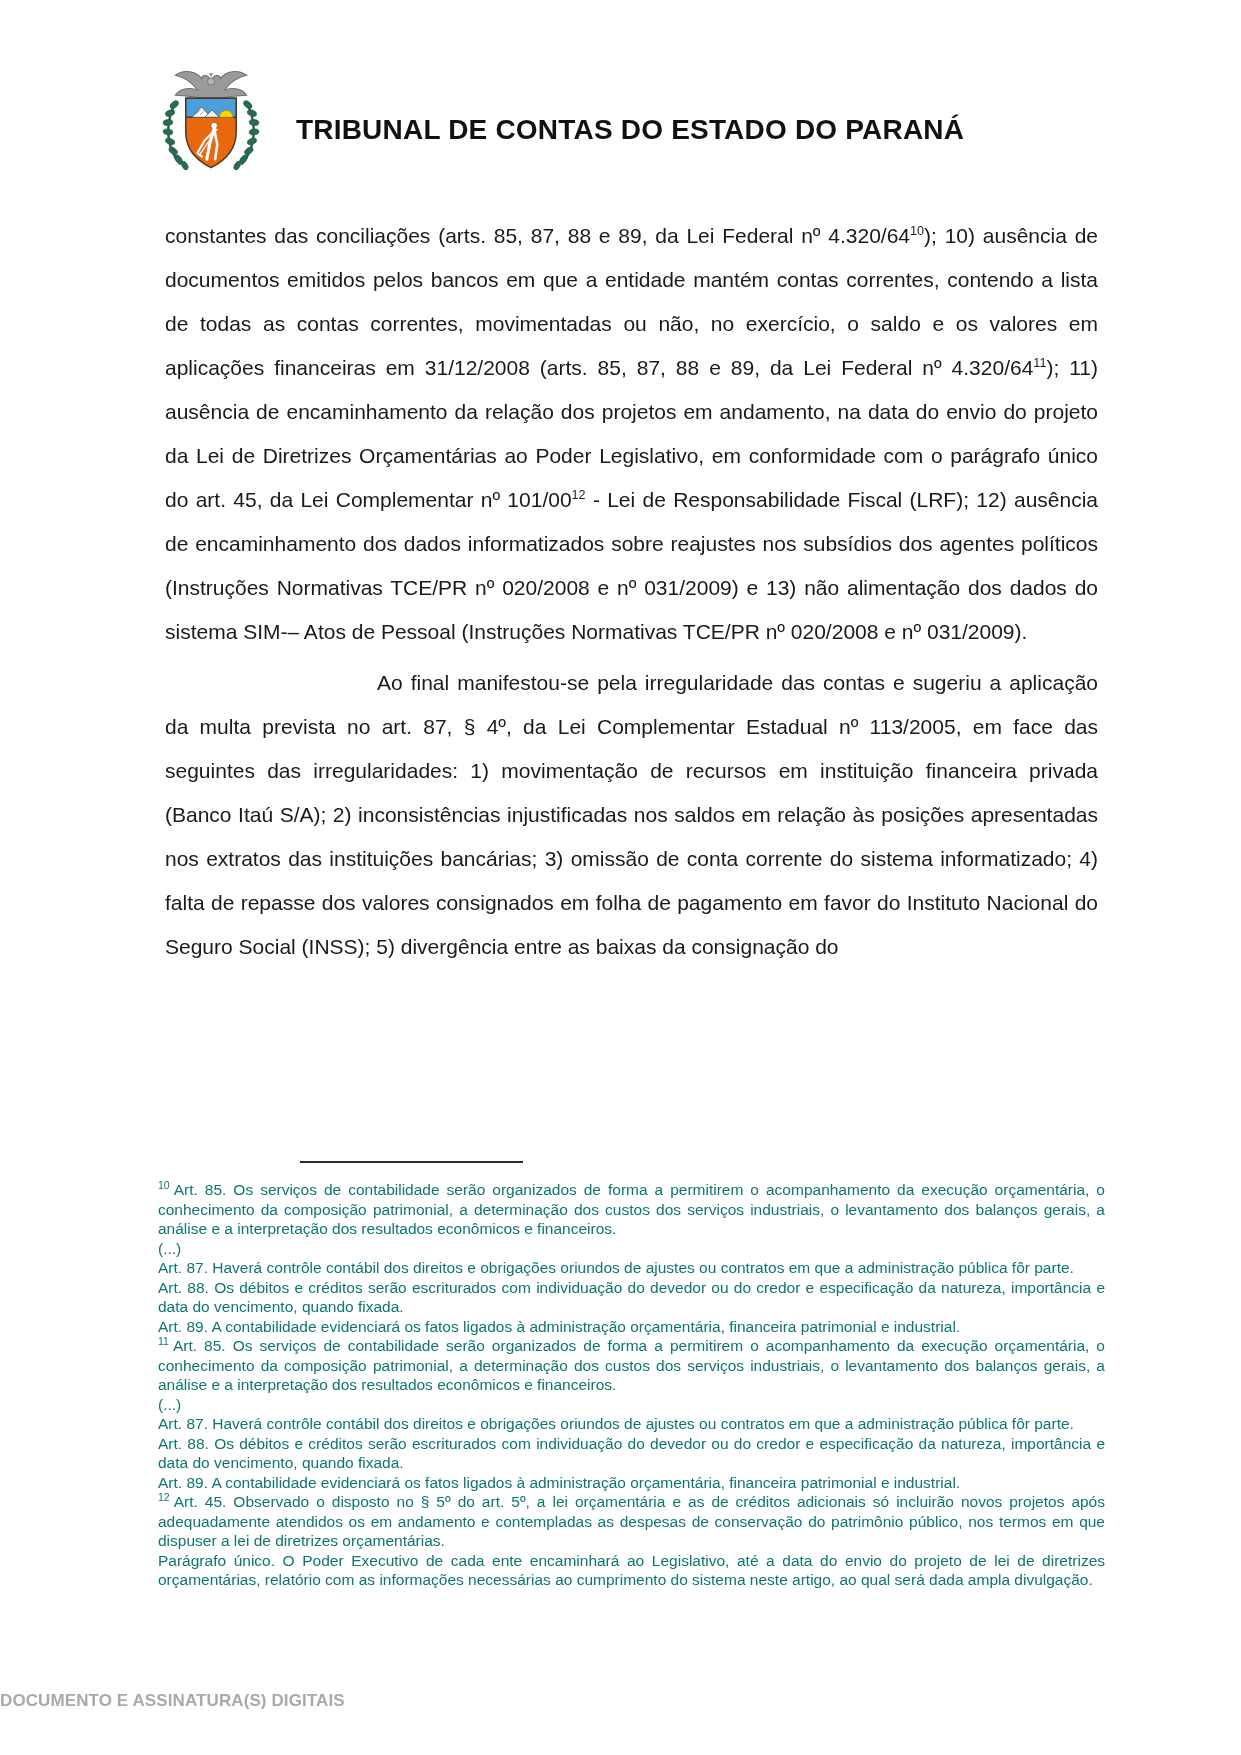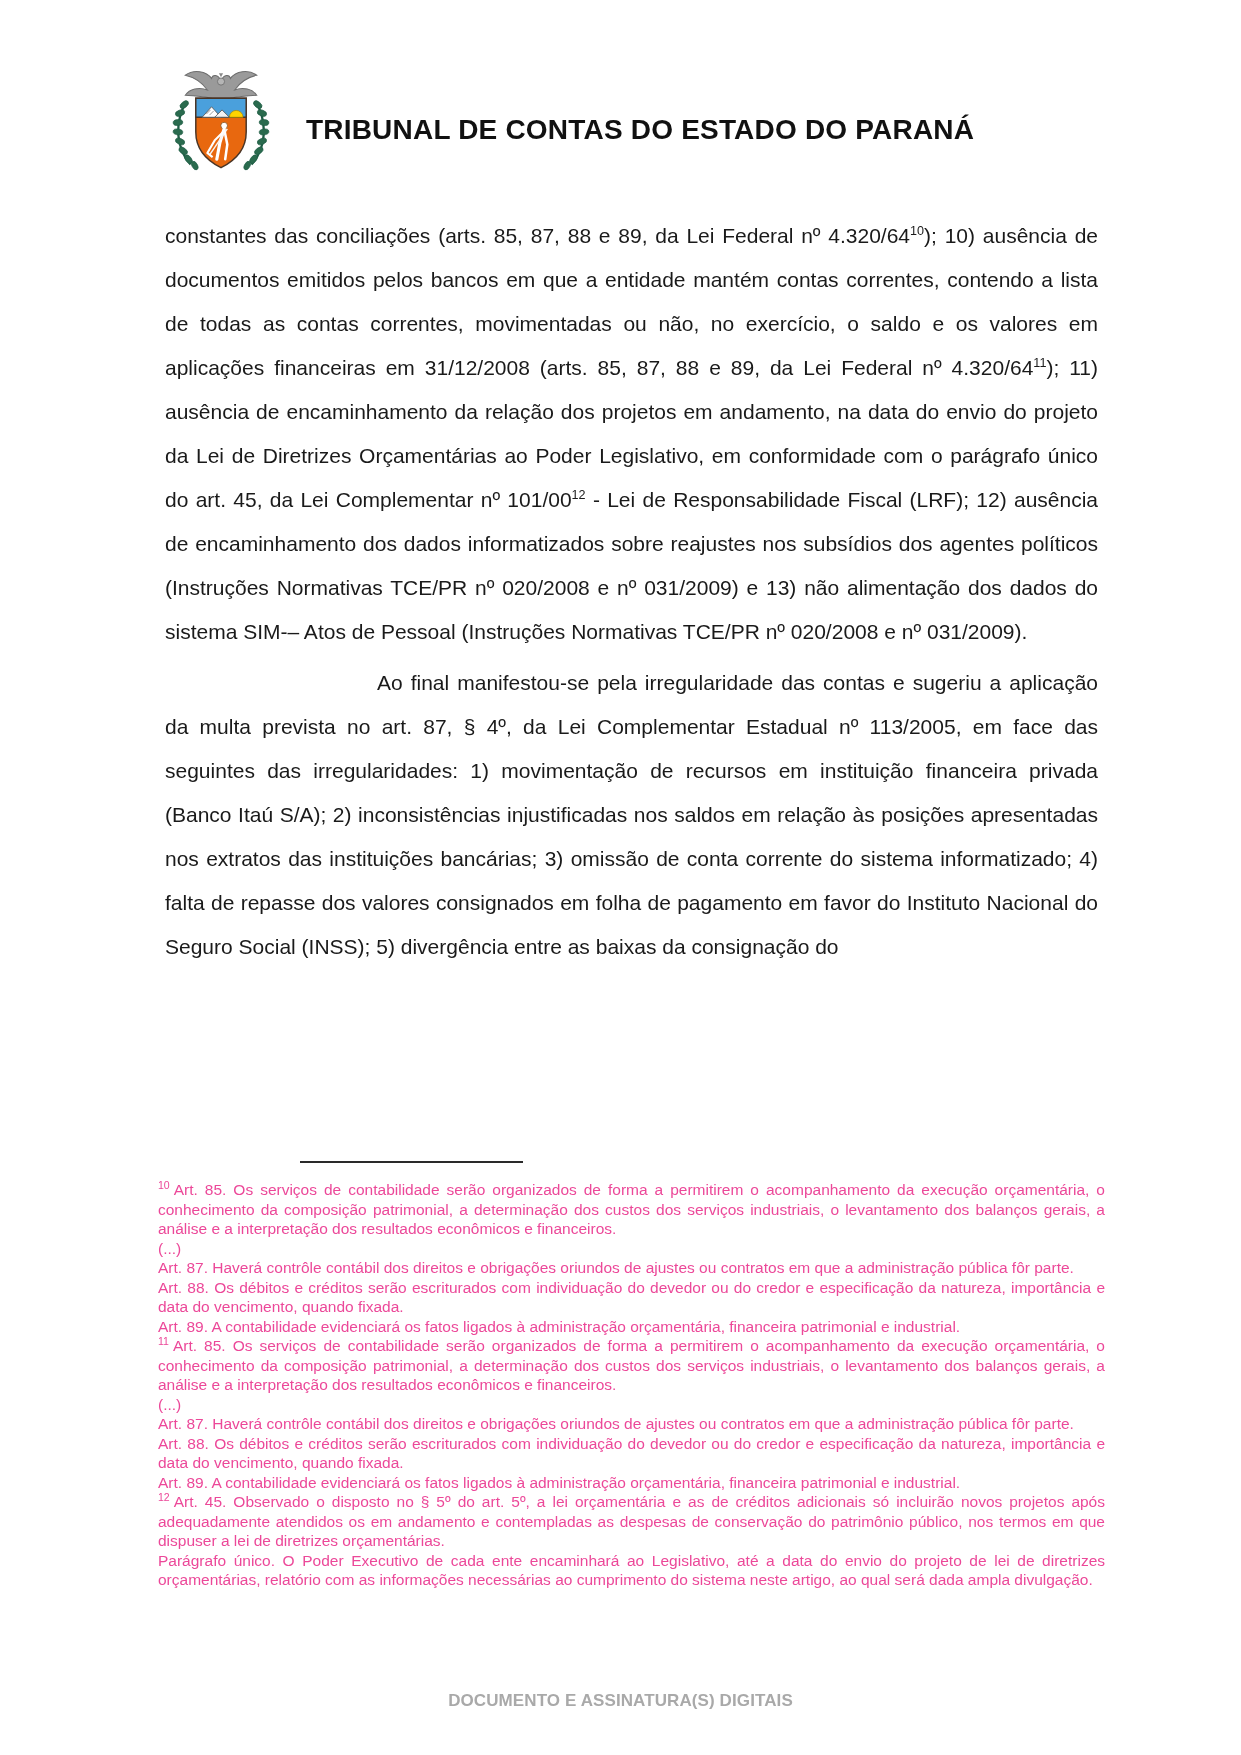--- a/index.html
+++ b/index.html
@@ -5,21 +5,21 @@
   html,body { margin:0; padding:0; background:#ffffff; }
   .page {
     position:relative;
     width:1241px; height:1755px;
     background:#ffffff;
     font-family:"Liberation Sans", sans-serif;
     color:#1a1a1a;
     overflow:hidden;
   }
   
-  .header { position:absolute; top:66px; left:158px; width:950px; height:140px; }
+  .header { position:absolute; top:66px; left:148px; width:950px; height:140px; }
   .coat { position:absolute; top:0; left:0; width:126px; height:134px; }
   .page-title {
     position:absolute; top:48px; left:148px;
     font-size:28px; font-weight:bold; color:#111;
     letter-spacing:0.2px; white-space:nowrap;
   }
   
   .body-text {
     position:absolute; top:207px; left:158px; width:947px;
     font-size:21px; line-height:44px;
@@ -30,28 +30,28 @@
   sup.fnref { font-size:60%; vertical-align:super; line-height:0; }
   
   .fn-sep {
     position:absolute; top:1161px; left:300px; width:223px;
     border-top:2px solid #2a2a2a; height:0;
   }
   
   .footnotes {
     position:absolute; top:1180px; left:158px; width:947px;
     font-size:15.5px; line-height:19.5px;
-    text-align:justify; color:#ec4899;
+    text-align:justify; color:#0f766e;
   }
   .footnotes p { margin:0; }
   sup.fnmark { font-size:68%; vertical-align:super; line-height:0; padding-right:4px; }
   
   .footer {
     position:absolute; top:1688px; left:0; width:1241px;
-    text-align:center; font-weight:bold; color:#a9a9a9;
+    text-align:left; font-weight:bold; color:#a9a9a9;
     font-size:17px; line-height:25px;
     letter-spacing:0.1px;
   }
 </style>
 </head>
 <body>
 
 <div class="page">
 
   <div class="header">

